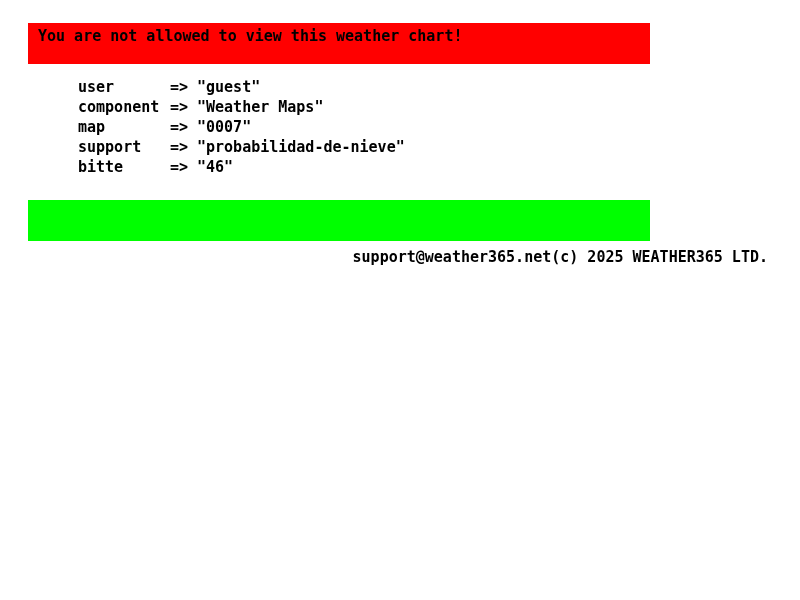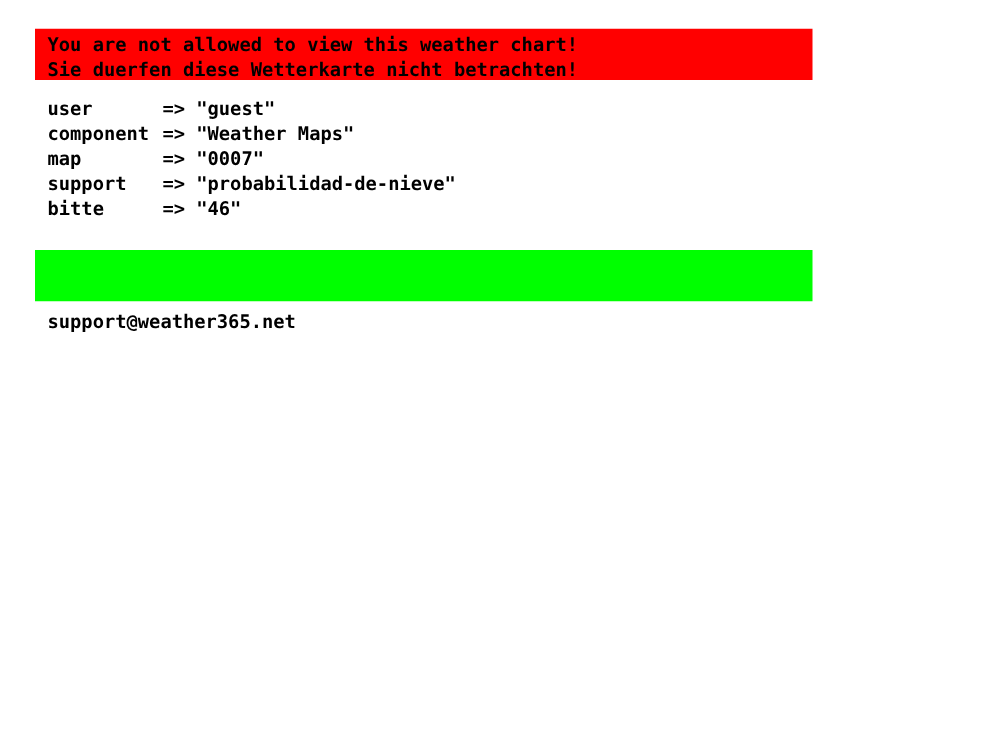--- a/index.html
+++ b/index.html
@@ -42,47 +42,47 @@
     white-space: pre;
   }
   .kv-block {
     position: absolute;
     left: 38px;
     top: 77px;
   }
   .kv-row {
     display: flex;
     white-space: pre;
+    margin-left: 40px;
   }
   .kv-key {
     display: inline-block;
     width: 92px;
   }
   .kv-arrow {
     display: inline-block;
     width: 27px;
   }
   .footer {
     position: absolute;
     left: 38px;
     top: 247px;
     width: 730px;
     display: flex;
-    justify-content: flex-start;
+    justify-content: flex-end;
     white-space: pre;
   }
 </style>
 </head>
 <body>
 
 <div class="page">
 
   <div class="banner banner-red">
     <div class="banner-line">You are not allowed to view this weather chart!</div>
-    <div class="banner-line">Sie duerfen diese Wetterkarte nicht betrachten!</div>
   </div>
 
   <div class="kv-block">
     <div class="kv-row">
       <span class="kv-key">user</span>
       <span class="kv-arrow">=&gt;</span>
       <span class="kv-value">"guest"</span>
     </div>
     <div class="kv-row">
       <span class="kv-key">component</span>
@@ -104,15 +104,16 @@
       <span class="kv-arrow">=&gt;</span>
       <span class="kv-value">"46"</span>
     </div>
   </div>
 
   <div class="banner banner-green">
   </div>
 
   <div class="footer">
     <span>support@weather365.net</span>
+    <span>(c) 2025 WEATHER365 LTD.</span>
   </div>
 
 </div>
 
 </body></html>

